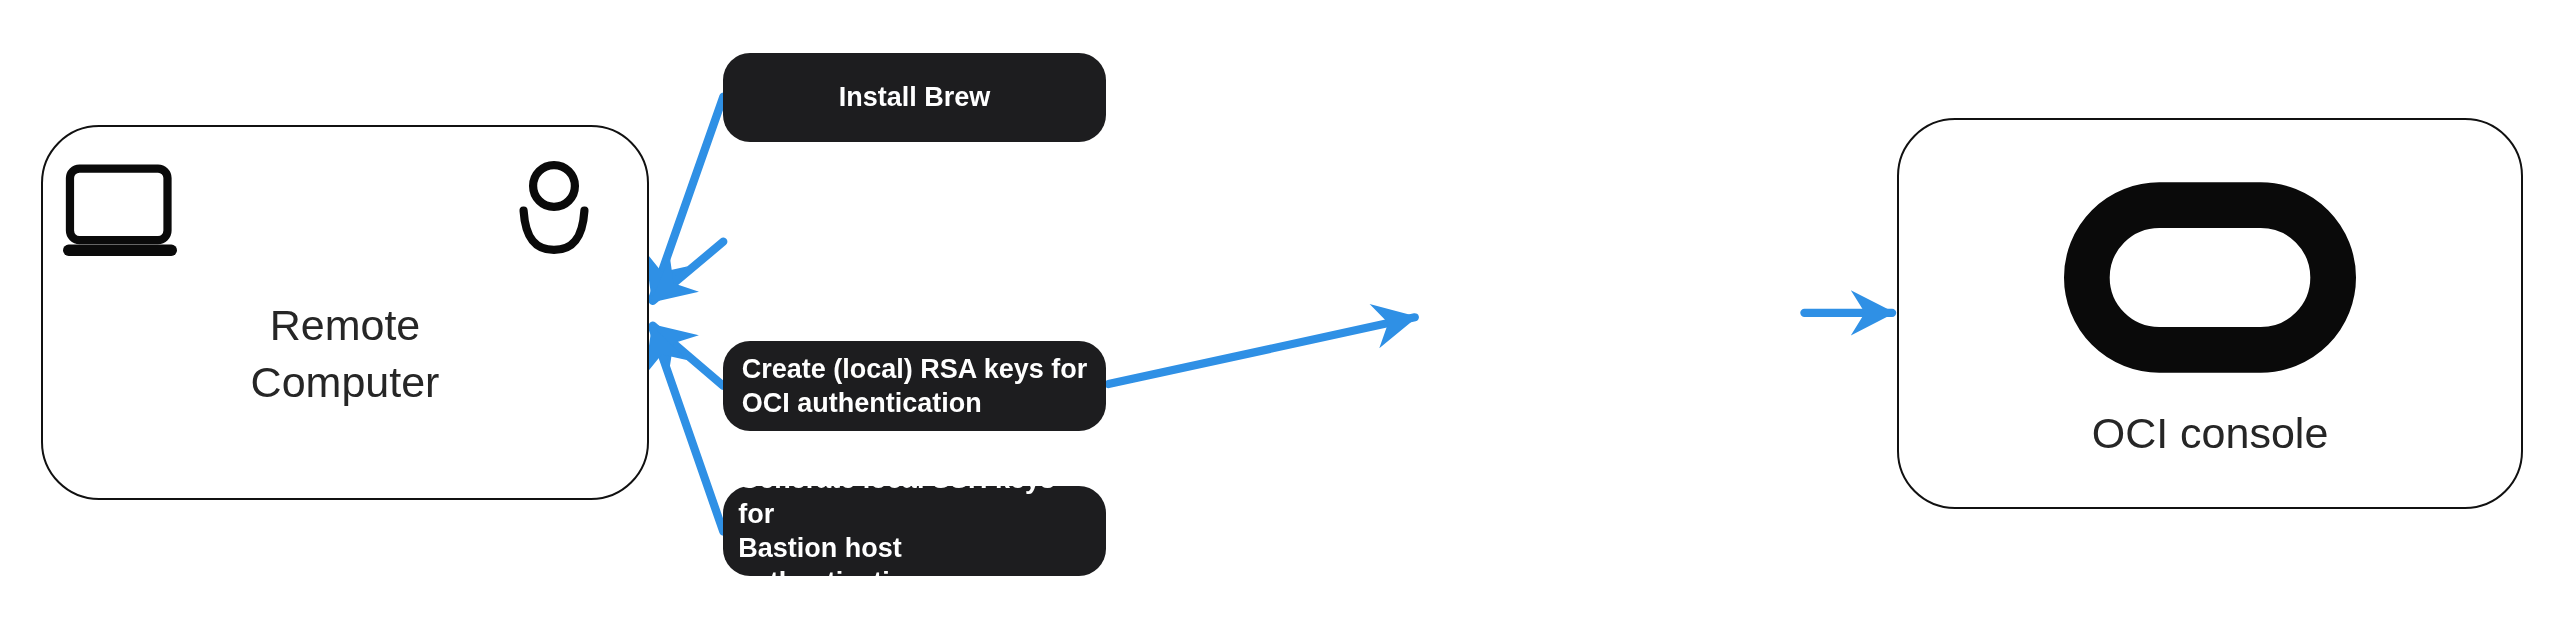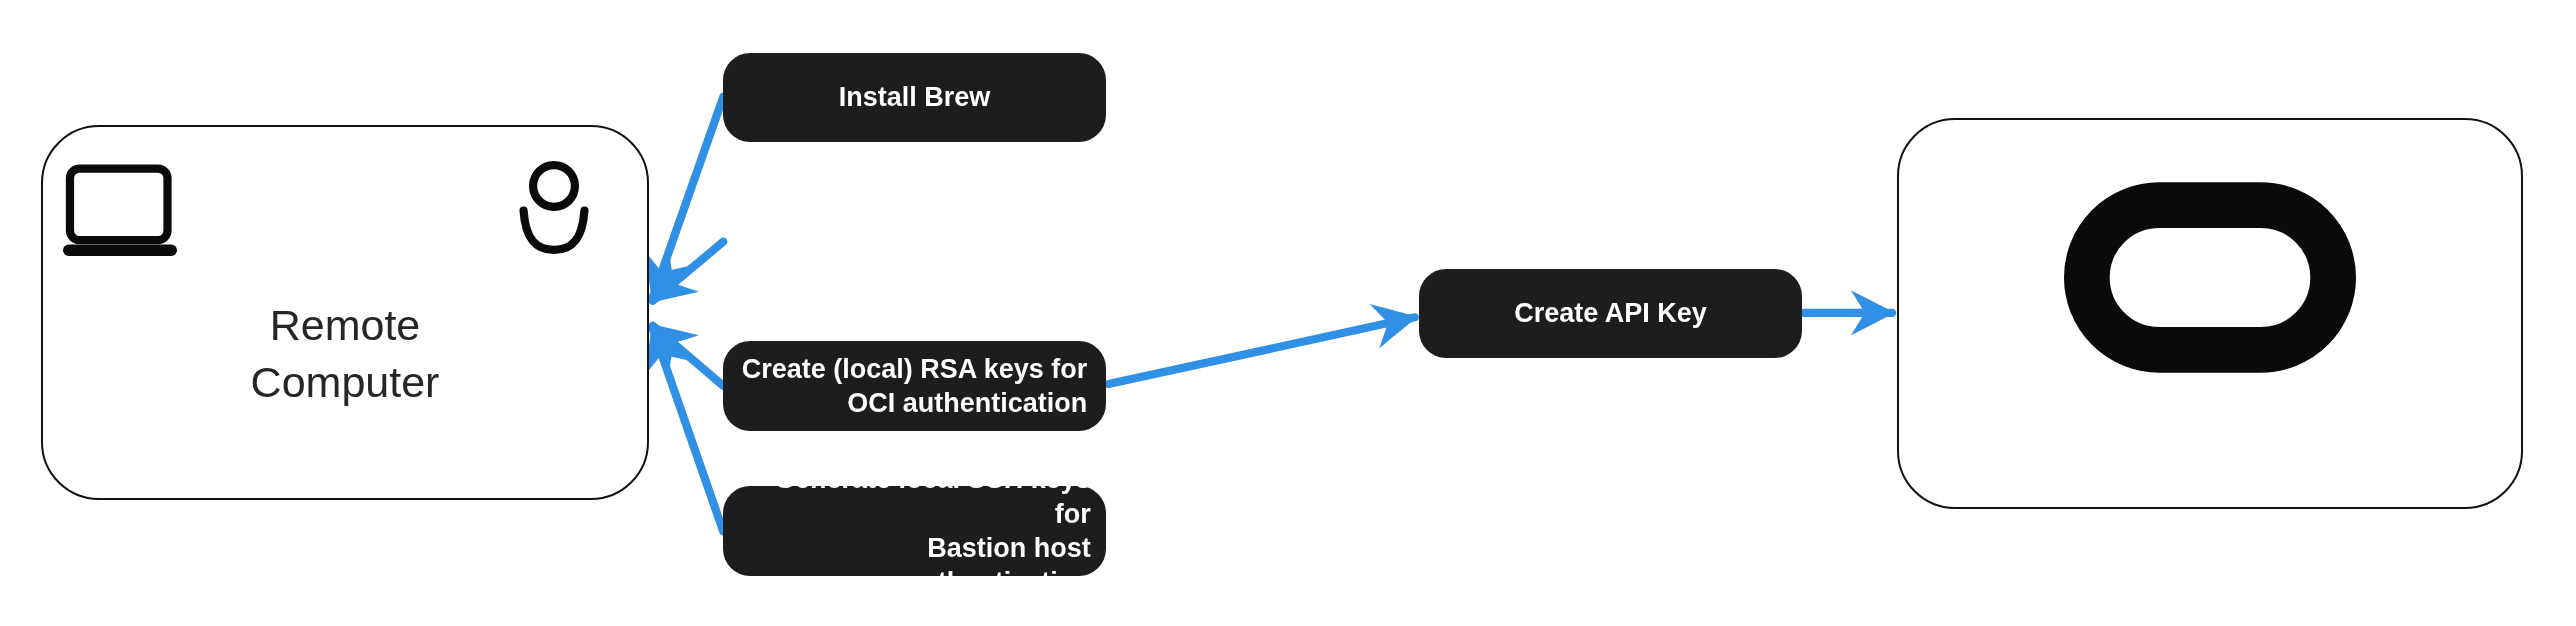--- a/index.html
+++ b/index.html
@@ -34,21 +34,21 @@
     border-radius:27px;
     box-sizing:border-box;
     display:flex;align-items:center;justify-content:center;
     padding:0 15.3px;
   }
   .pill-label{
     color:#ffffff;
     font-weight:700;
     font-size:27px;
     line-height:1.27;
-    text-align:right;
+    text-align:left;
     white-space:pre-line;
   }
   .icon{position:absolute;}
 </style>
 </head>
 <body>
 
 <div class="canvas">
 
   <svg id="edges-svg" class="edges" viewBox="0 0 4053 986">
@@ -86,24 +86,22 @@
   <div class="pill" style="left:723px;top:486px;height:90px;">
     <span class="pill-label">Generate local SSH keys for
 Bastion host authentication</span>
   </div>
 
   <div class="pill" style="left:723px;top:341px;height:90px;">
     <span class="pill-label">Create (local) RSA keys for
 OCI authentication</span>
   </div>
 
-  <div class="pill" style="left:1419px;top:269px;height:89px;">
-    <span class="pill-label">Create API Key</span>
-  </div>
 
   <div class="big-node" style="left:1897px;top:118px;width:626px;height:391px;">
     <svg class="icon" style="left:165px;top:62px;" width="292" height="191" viewBox="0 0 460 300">
       <rect x="36" y="36" width="388" height="228" rx="114" ry="114" fill="none" stroke="#0a0a0a" stroke-width="72"></rect>
     </svg>
+    <div class="big-label" style="top:285px;">OCI console</div>
   </div>
 
 </div>
 
 
 </body></html>

